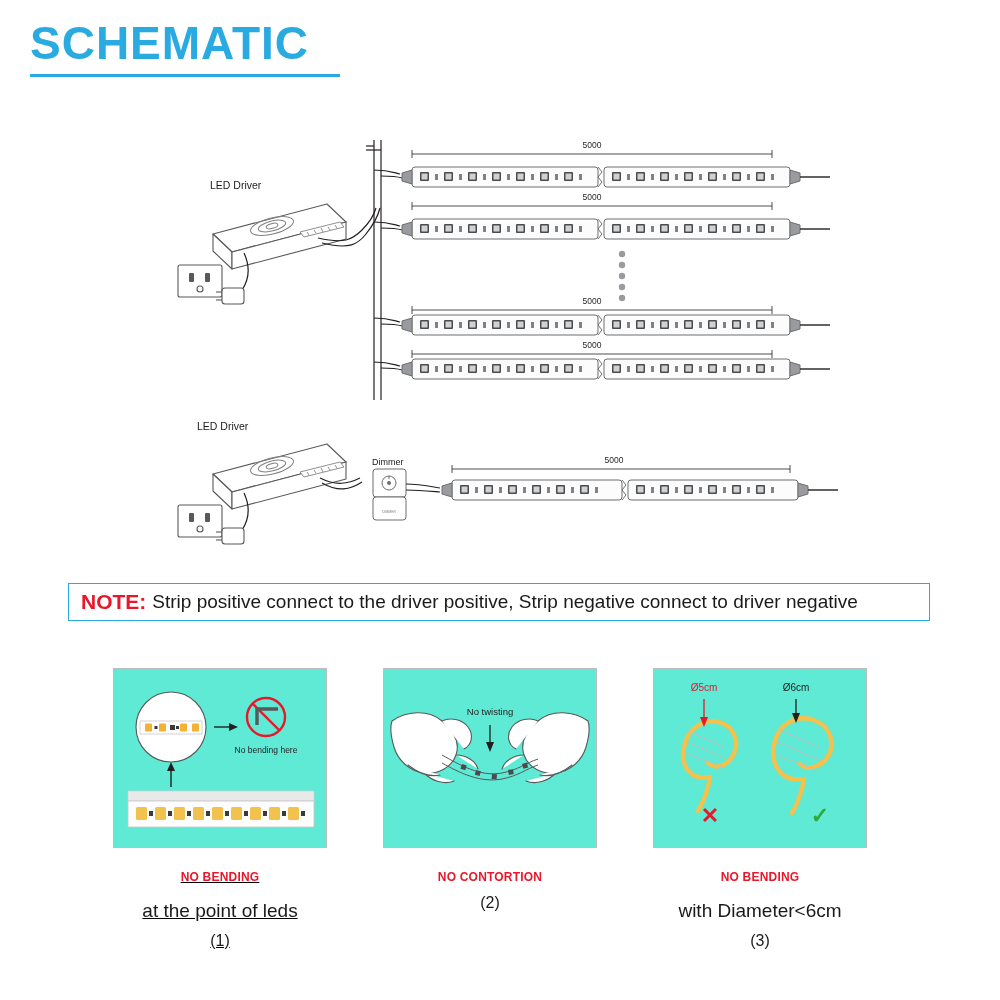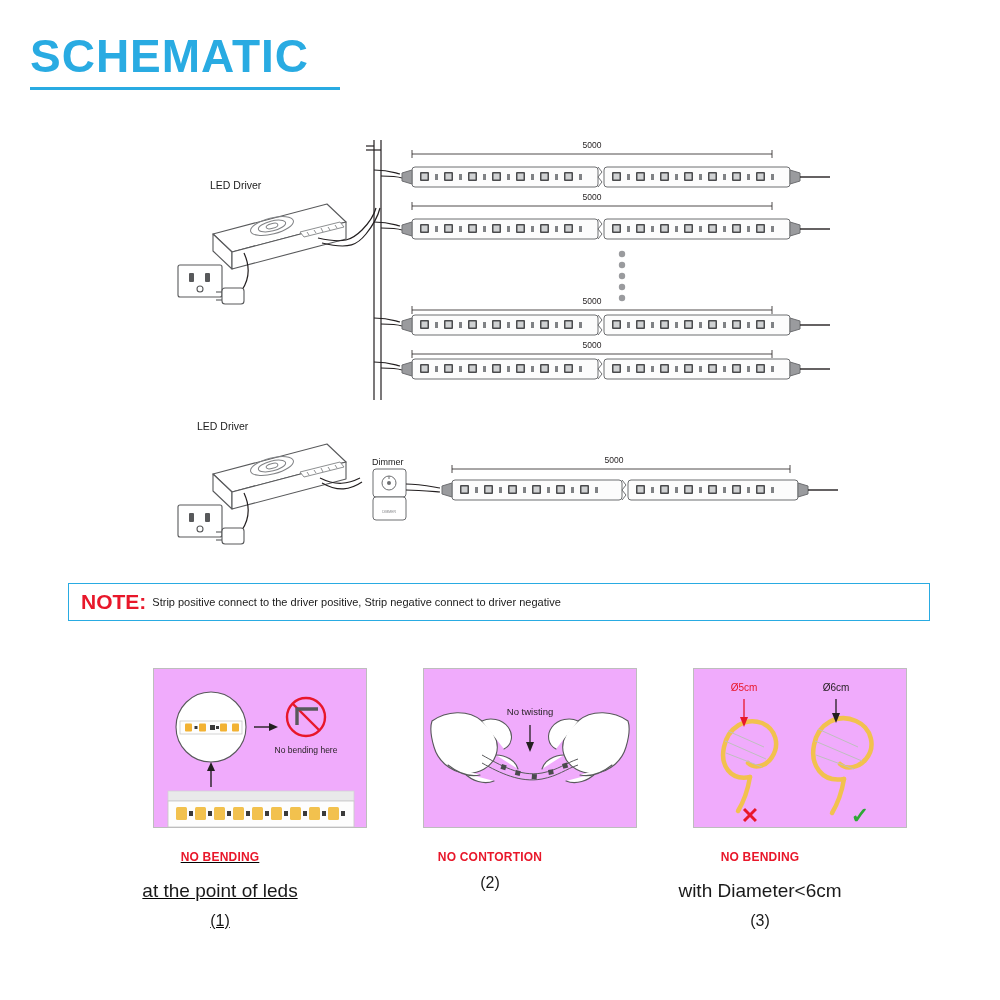--- a/index.html
+++ b/index.html
@@ -13,21 +13,21 @@
     position: relative;
     font-family: "Liberation Sans", sans-serif;
     color: #000;
     overflow: hidden;
   }
 
   
   .title-wrap {
     position: absolute;
     left: 30px;
-    top: 33px;
+    top: 20px;
     width: 320px;
   }
   .title {
     font-size: 46px;
     font-weight: bold;
     color: #29ABE2;
     letter-spacing: 1px;
     line-height: 1;
     font-family: "Liberation Sans", sans-serif;
   }
@@ -63,21 +63,21 @@
     background: #fff;
   }
   .note-label {
     color: #E8172A;
     font-weight: bold;
     font-size: 21px;
     margin-right: 6px;
   }
   .note-text {
     color: #1a1a1a;
-    font-size: 11px;
+    font-size: 19px;
   }
 
   
   .panels {
     position: absolute;
     left: 0;
     top: 668px;
     width: 1000px;
     height: 300px;
   }
@@ -85,27 +85,26 @@
     position: absolute;
     top: 0;
     width: 214px;
   }
   .panel-1 { left: 113px; text-decoration: underline; }
   .panel-2 { left: 383px; }
   .panel-3 { left: 653px; }
 
   .panel-card {
     width: 214px;
-    height: 160px;
+    height: 180px;
     border: 1px solid #bdbdbd;
     box-sizing: border-box;
-    background: #f0abfc;
+    background: #5eead4;
     position: relative;
     overflow: hidden;
-    margin-left: 40px;
   }
   .panel-caption {
     text-align: center;
     margin-top: 22px;
   }
   .caption-main {
     color: #E8172A;
     font-weight: bold;
     font-size: 12px;
     letter-spacing: .2px;

